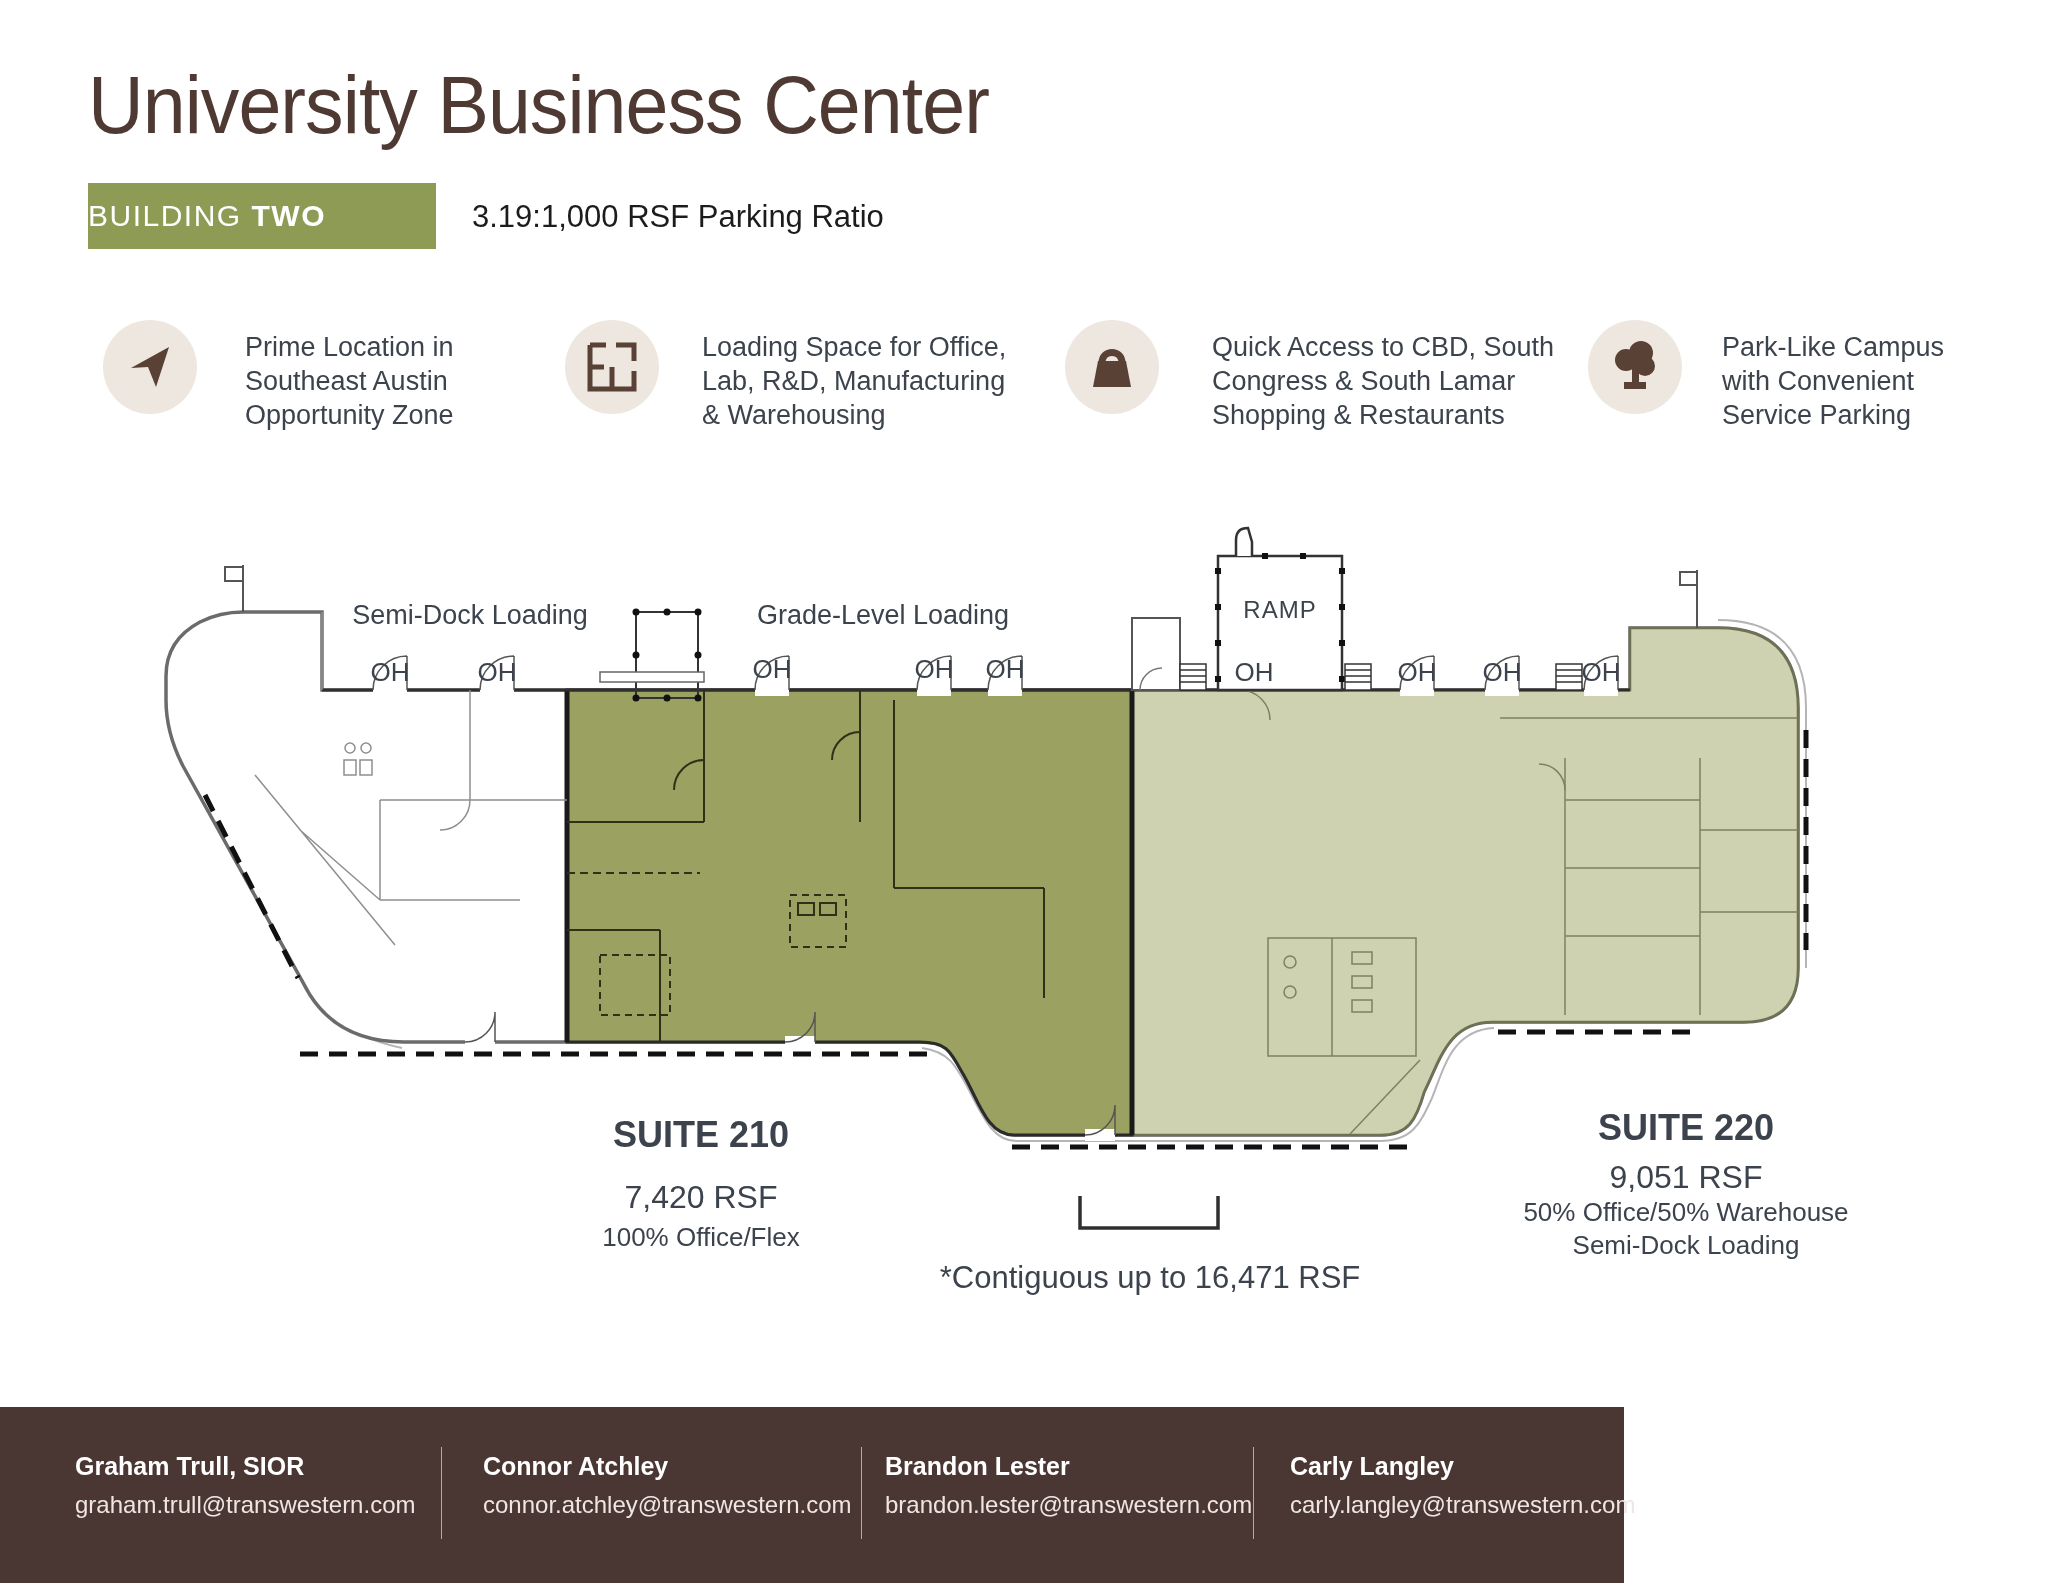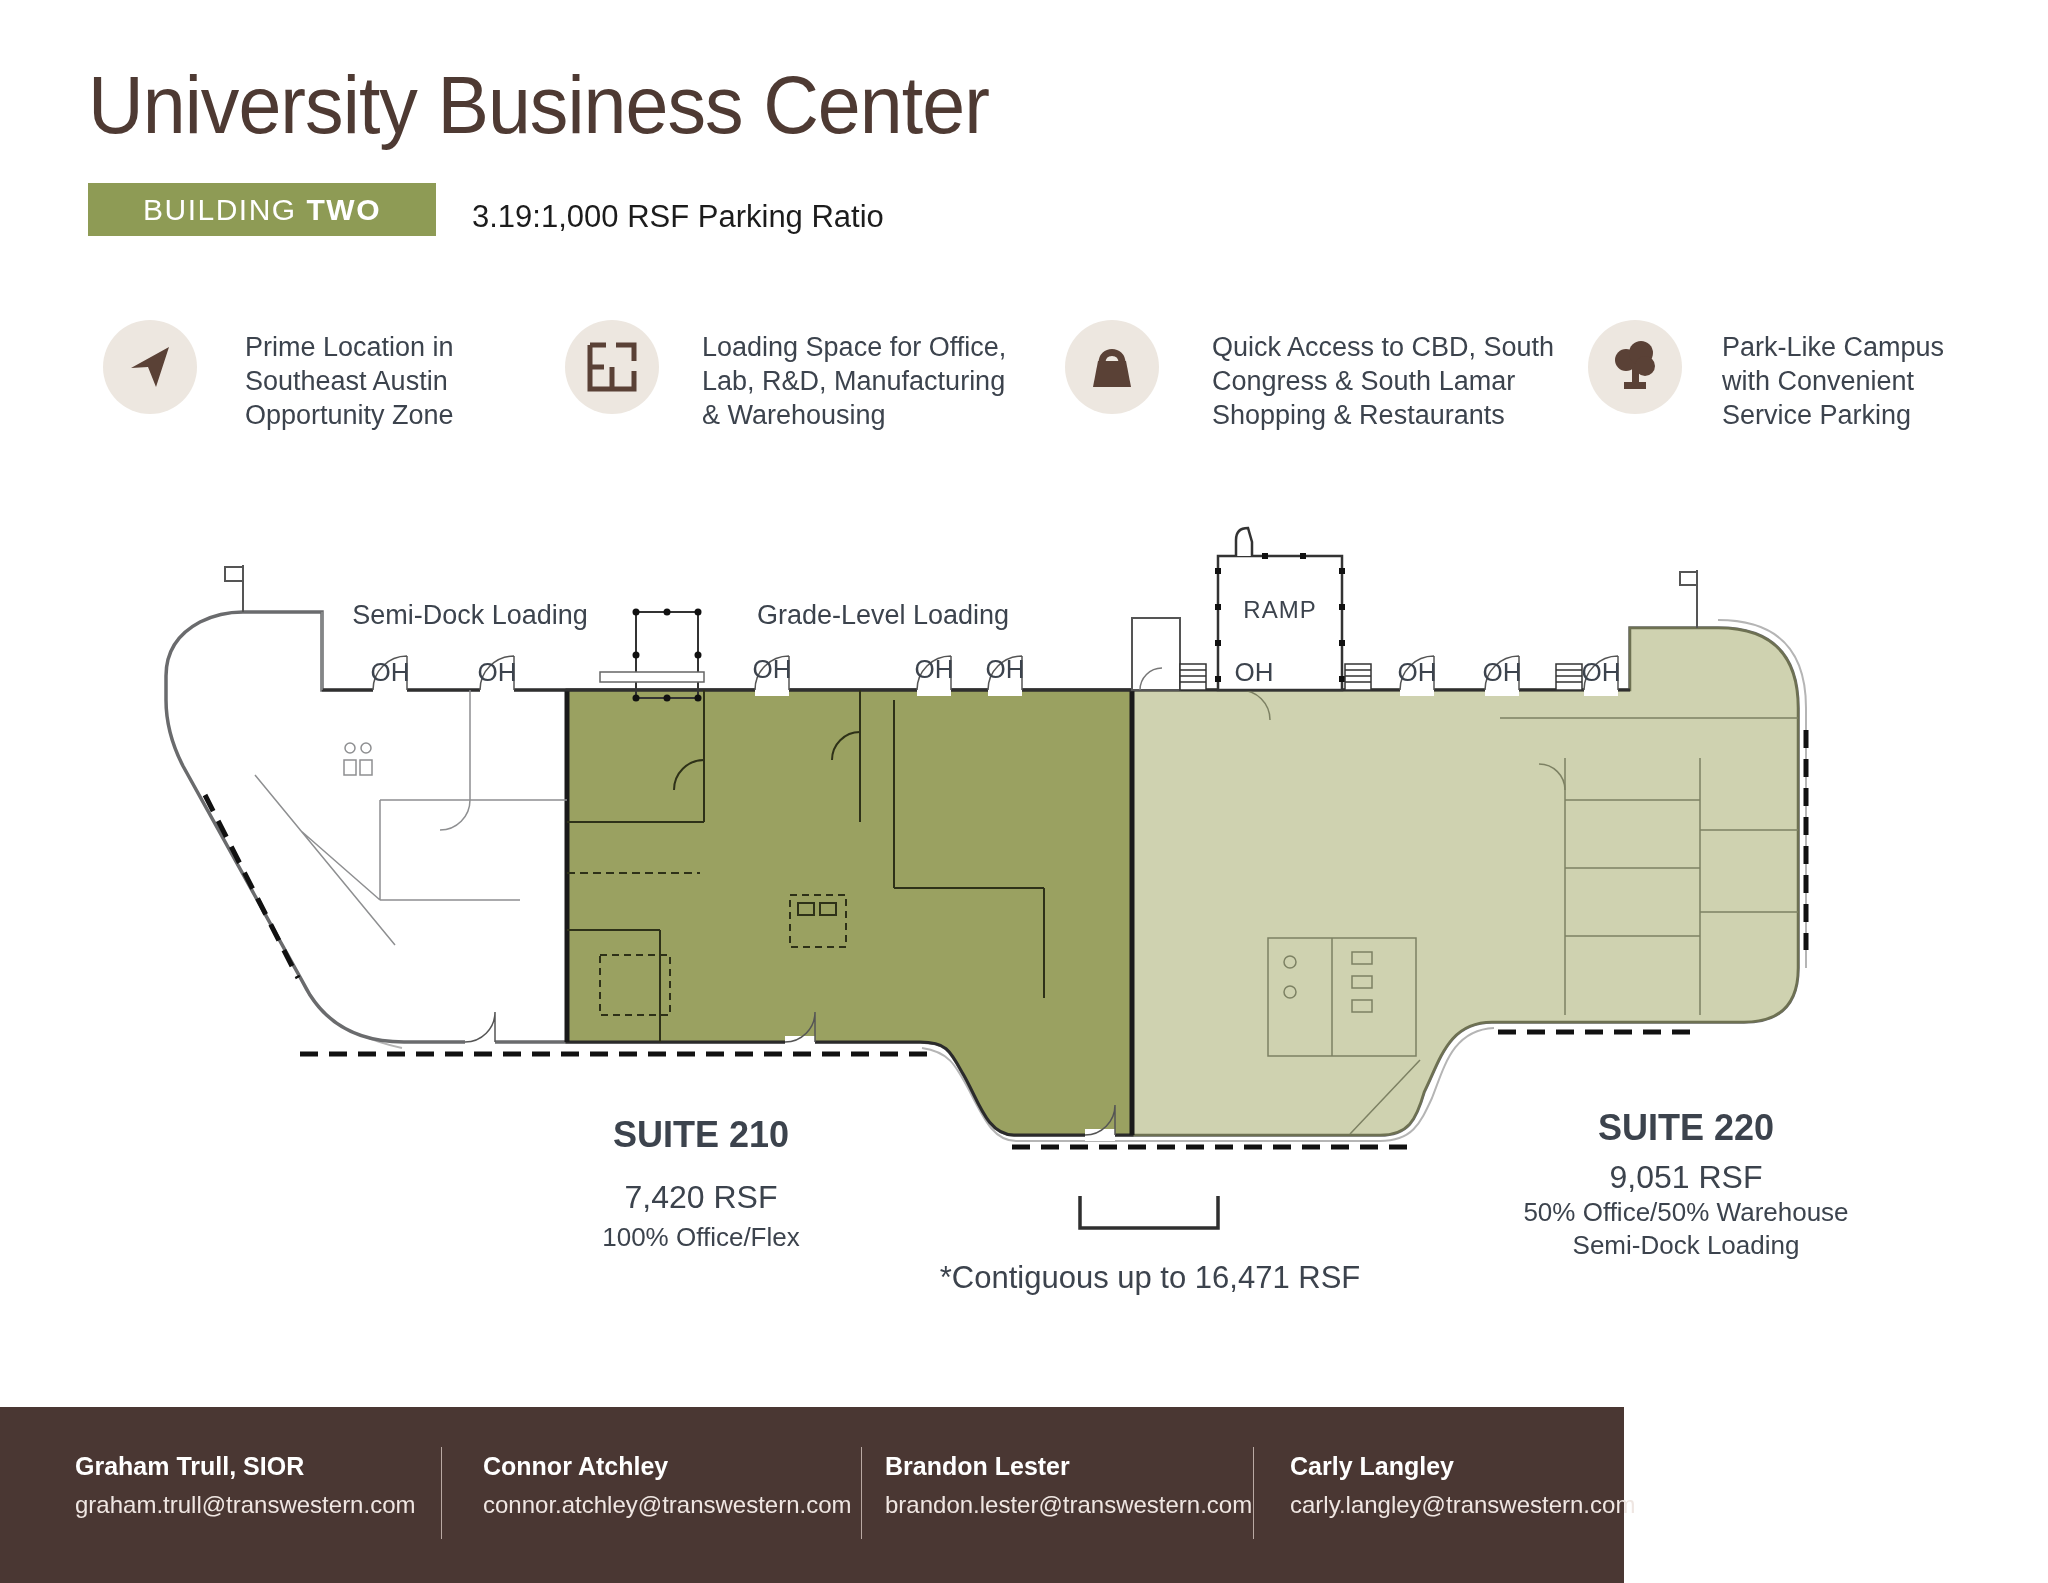--- a/index.html
+++ b/index.html
@@ -7,22 +7,22 @@
     position:relative;width:2048px;height:1583px;background:#ffffff;overflow:hidden;
     font-family:"Liberation Sans",sans-serif;color:#3C434D;
   }
   
   .title{
     position:absolute;left:88px;top:58px;font-size:82px;font-weight:500;
     color:#4E3A33;letter-spacing:-1px;transform:scaleX(.94);transform-origin:left center;
     white-space:nowrap;
   }
   .badge{
-    position:absolute;left:88px;top:183px;width:348px;height:53px;background:#8E9B55;
-    display:flex;align-items:center;justify-content:center;color:#ffffff;
+    position:absolute;left:88px;top:183px;width:348px;height:66px;background:#8E9B55;
+    display:flex;align-items:center;color:#ffffff;
     font-size:30px;letter-spacing:1.5px;white-space:pre;
   }
   .badge .b-light{font-weight:400;}
   .badge .b-bold{font-weight:700;}
   .parking-ratio{
     position:absolute;left:472px;top:199px;font-size:31px;color:#1c1c1c;font-weight:500;
     white-space:nowrap;
   }
   
   .feature{position:absolute;top:312px;height:120px;}

